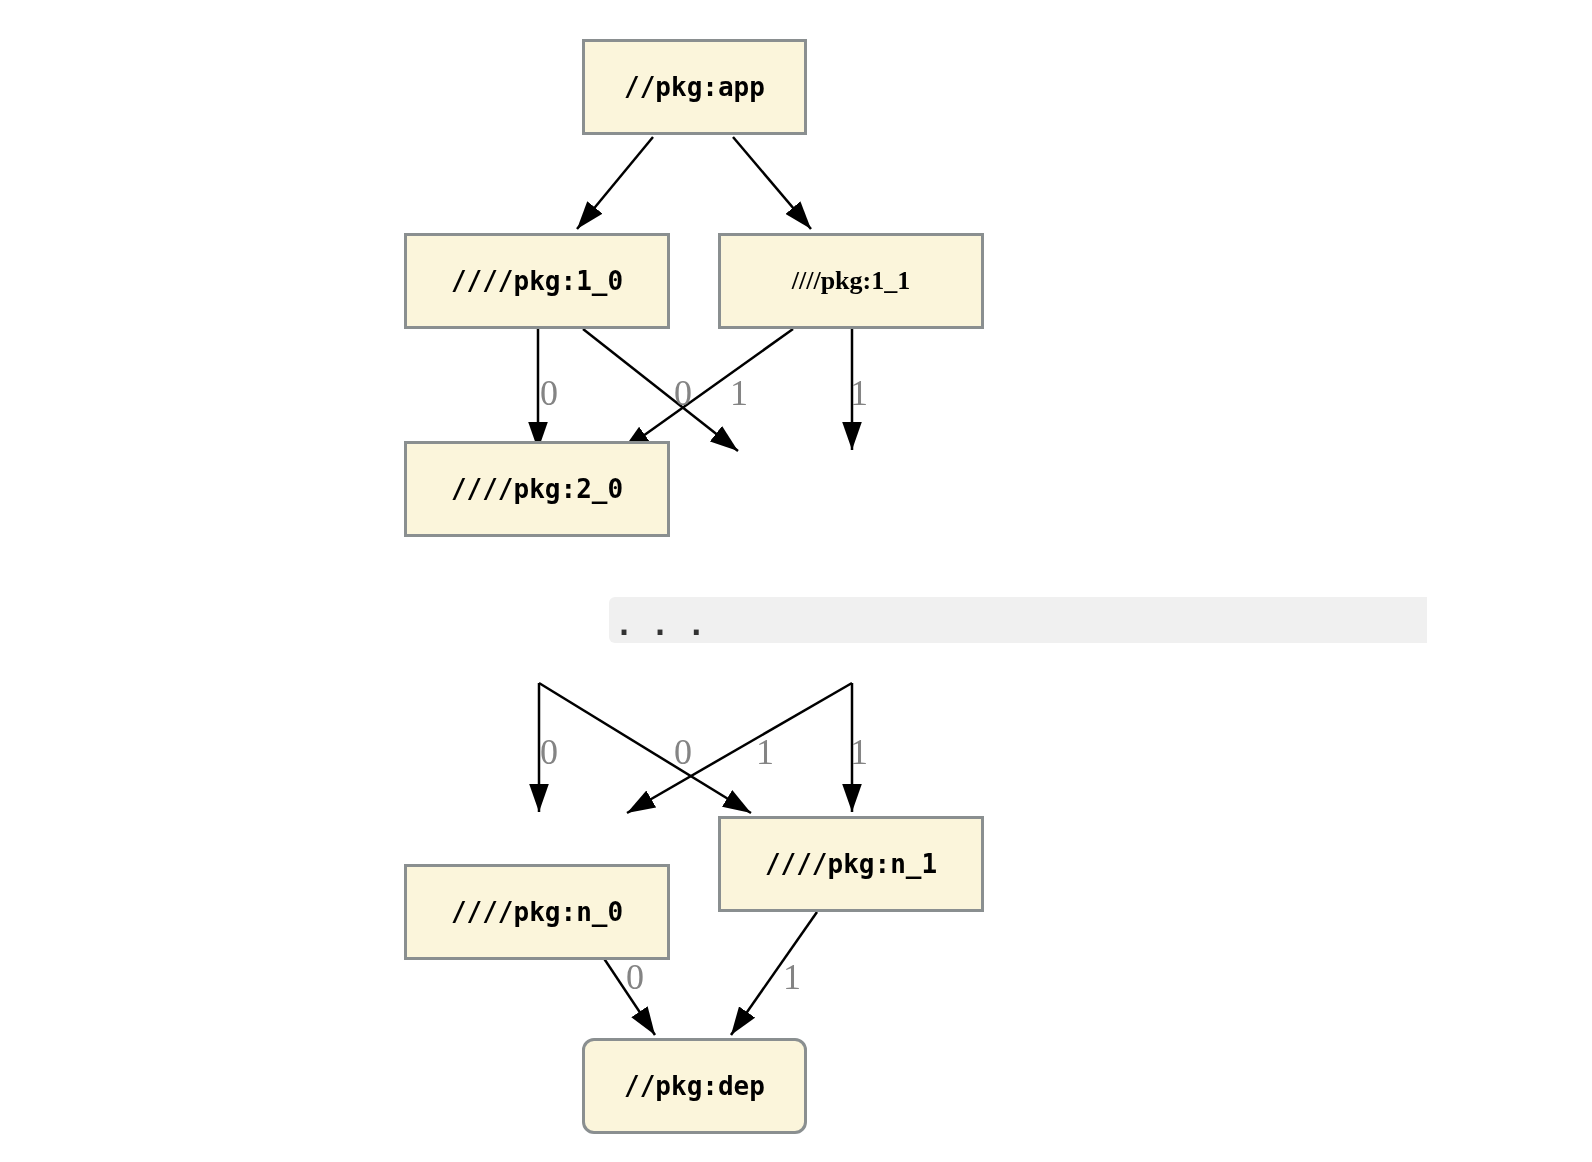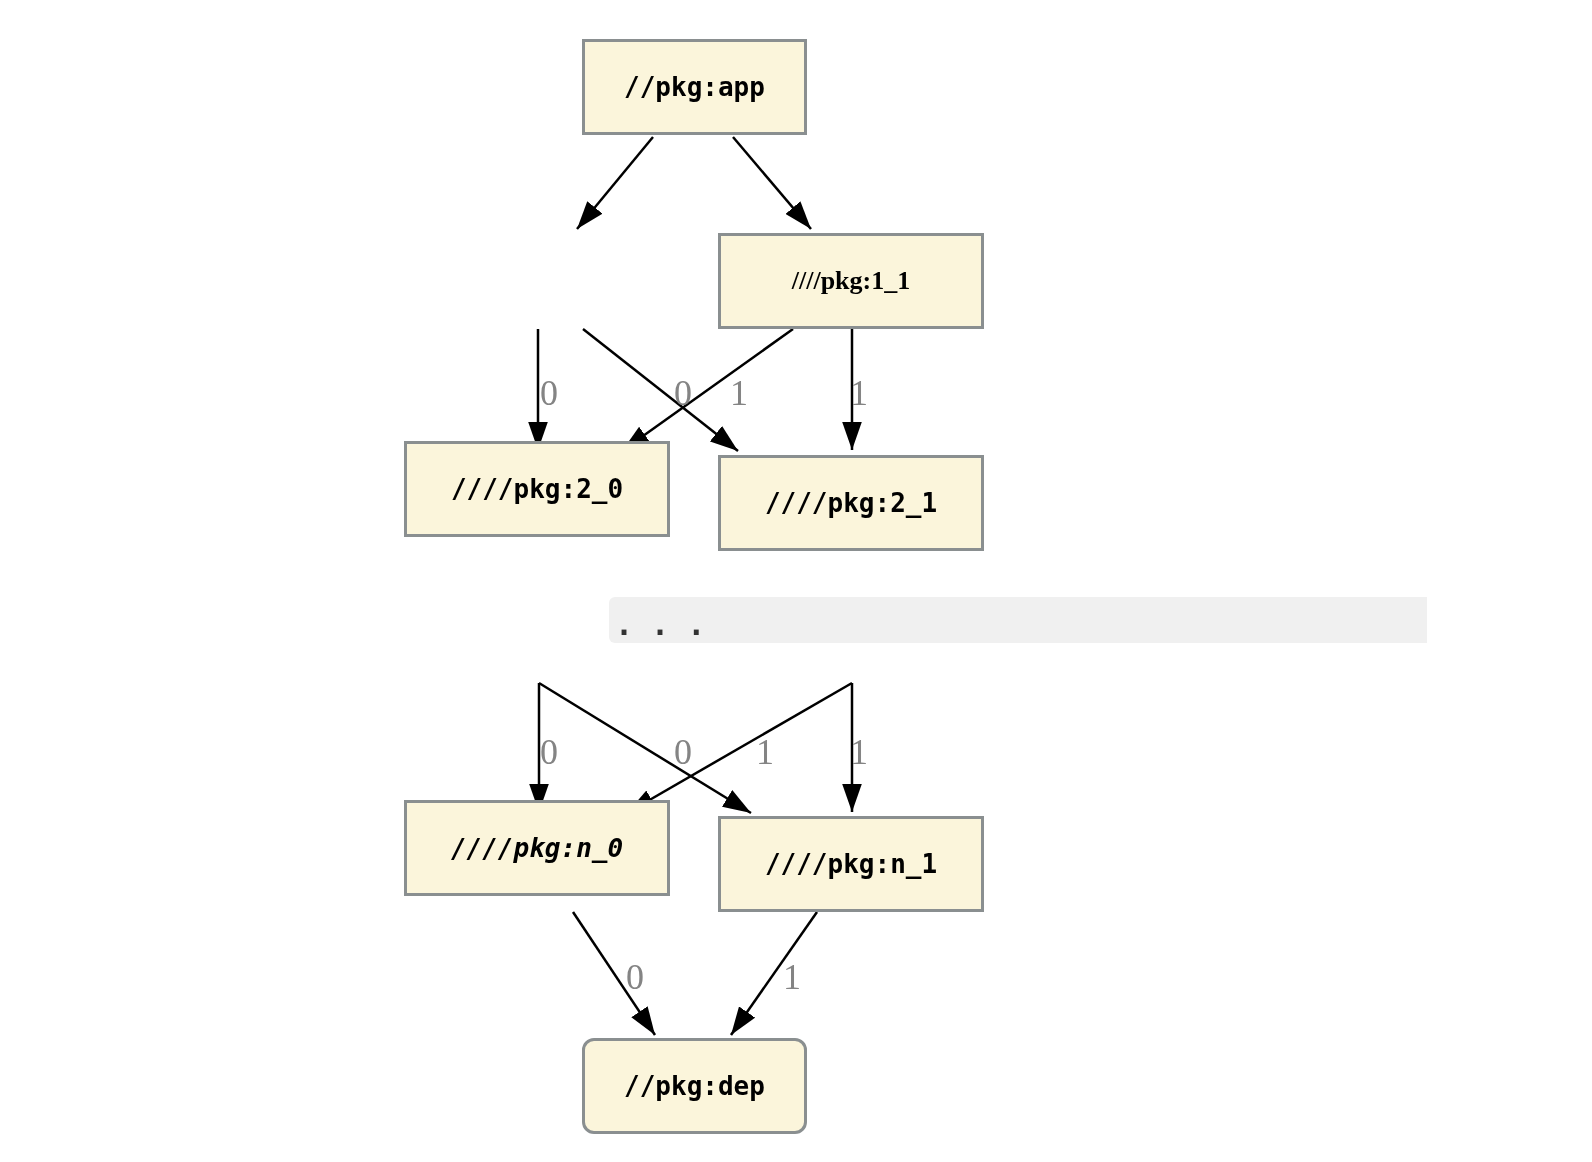--- a/index.html
+++ b/index.html
@@ -109,30 +109,30 @@
     <line class="edge-line" x1="852" y1="683" x2="627" y2="813" marker-end="url(#arrow)"></line>
     <line class="edge-line" x1="539" y1="683" x2="751" y2="813" marker-end="url(#arrow)"></line>
     <line class="edge-line" x1="852" y1="683" x2="852" y2="812" marker-end="url(#arrow)"></line>
 
     <line class="edge-line" x1="573" y1="912" x2="655" y2="1035" marker-end="url(#arrow)"></line>
     <line class="edge-line" x1="817" y1="912" x2="731" y2="1035" marker-end="url(#arrow)"></line>
   </svg>
 
   <div class="node" style="left:582px; top:39px; width:225px; height:96px;">//pkg:app</div>
 
+  <div class="node" style="left:404px; top:233px; width:266px; height:96px;">////pkg:1_0</div>
   <div class="node" style="left:718px; top:233px; width:266px; height:96px;font-family:Liberation Serif, serif;">////pkg:1_1</div>
 
   <div class="node" style="left:404px; top:441px; width:266px; height:96px;">////pkg:2_0</div>
-  <div class="node" style="left:718px; top:455px; width:266px; height:96px;">////pkg:2_1</div>
 
   <div class="ellipsis-bar">
     <span class="ellipsis-text">.  .  .</span>
   </div>
 
-  <div class="node" style="left:404px; top:800px; width:266px; height:96px;font-style:italic;">////pkg:n_0</div>
+  <div class="node" style="left:404px; top:864px; width:266px; height:96px;">////pkg:n_0</div>
   <div class="node" style="left:718px; top:816px; width:266px; height:96px;">////pkg:n_1</div>
 
   <div class="node" style="left:582px; top:1038px; width:225px; height:96px;border-radius:12px;">//pkg:dep</div>
 
   <div class="edge-label" style="left:549px; top:393px;">0</div>
   <div class="edge-label" style="left:683px; top:393px;">0</div>
   <div class="edge-label" style="left:739px; top:393px;">1</div>
   <div class="edge-label" style="left:859px; top:393px;">1</div>
 
   <div class="edge-label" style="left:549px; top:752px;">0</div>

